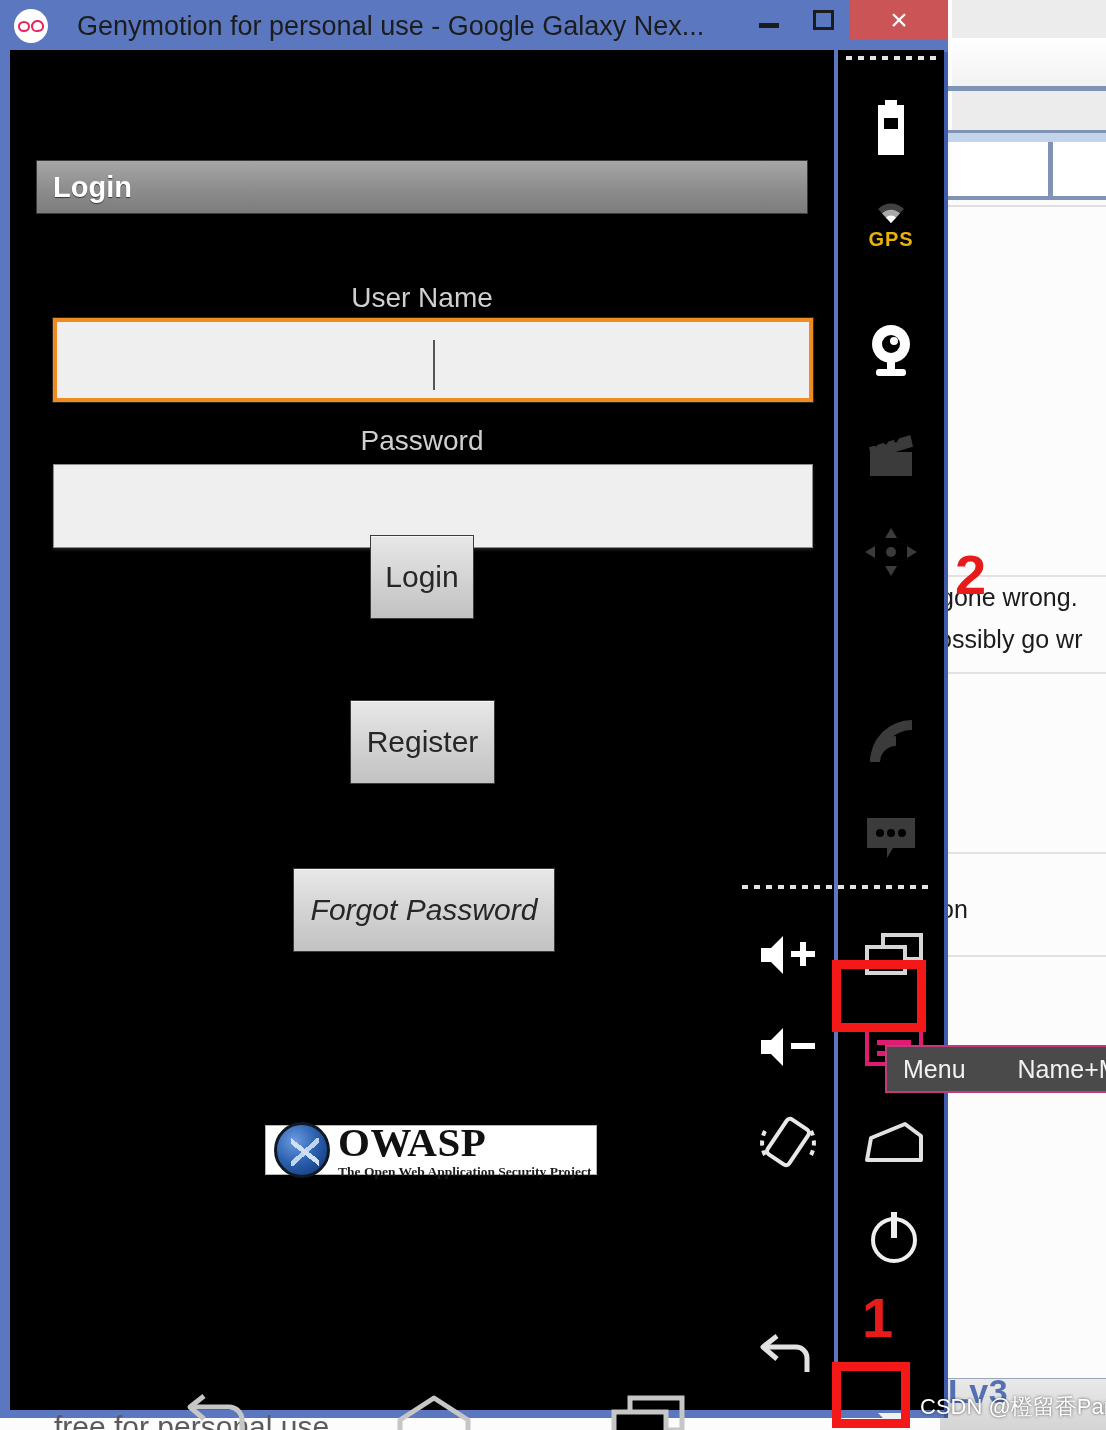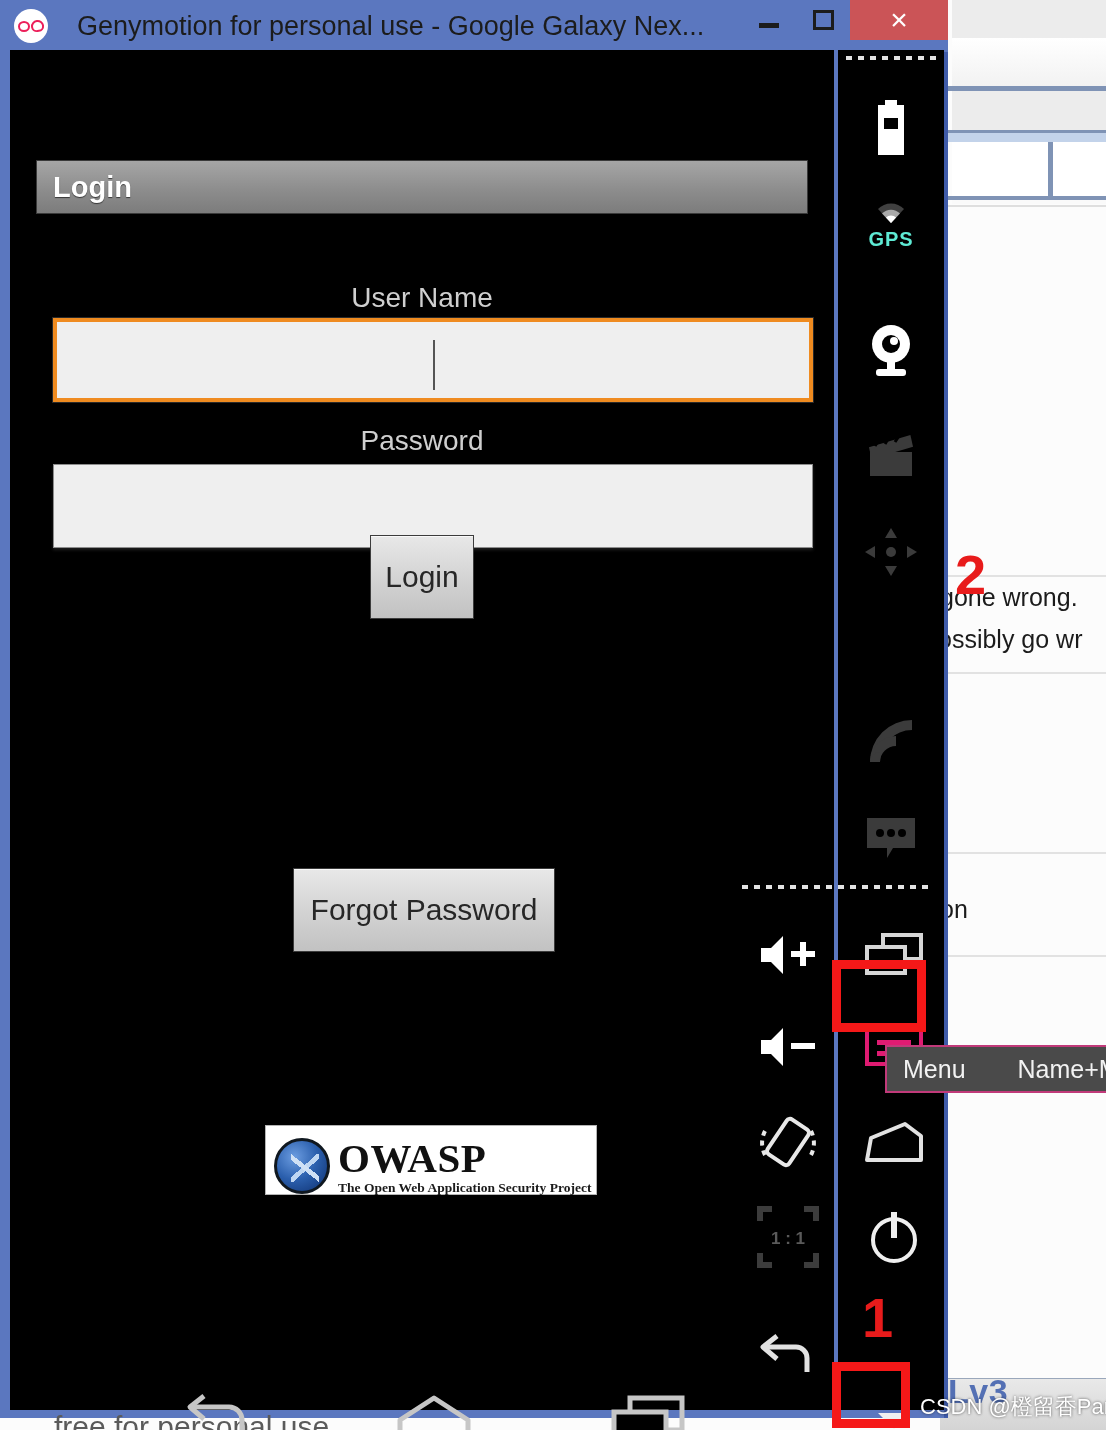--- a/index.html
+++ b/index.html
@@ -128,23 +128,23 @@
     position: absolute;
     background: linear-gradient(#e8e8e8,#d2d2d2 55%,#c2c2c2);
     border: 1px solid #3c3c3c;
     color: #272727; font-size: 30px;
     display: flex; align-items: center; justify-content: center;
     box-shadow: inset 0 1px 0 rgba(255,255,255,.75);
   }
 
   .owasp {
     position: absolute; left: 255px; top: 1075px;
-    width: 332px; height: 70px;
+    width: 332px; height: 50px;
     background: #ffffff; border: 1px solid #b4b4b4;
-    display: flex; align-items: flex-end; padding-left: 8px;
+    display: flex; align-items: center; padding-left: 8px;
   }
   .owasp-globe {
     width: 56px; height: 56px; border-radius: 50%;
     background: radial-gradient(circle at 35% 32%, #6b9ce0 0%, #2b5fad 48%, #0d2f6e 100%);
     border: 3px solid #101820; flex: none; position: relative;
   }
   .owasp-globe::after {
     content: ""; position: absolute; left: 14px; top: 13px;
     width: 28px; height: 28px;
     background:
@@ -269,21 +269,22 @@
 
       <div class="field-label" style="top:232px;">User Name</div>
       <div class="field-box focused" style="top:268px;">
         <div class="caret"></div>
       </div>
 
       <div class="field-label" style="top:375px;">Password</div>
       <div class="field-box" style="top:414px;"></div>
 
       <div class="btn" style="left:360px;top:485px;width:104px;height:84px;">Login</div>
-      <div class="btn" style="left:283px;top:818px;width:262px;height:84px;">Forgot Password</div>
+      <div class="btn" style="left:340px;top:650px;width:145px;height:84px;">Register</div>
+      <div class="btn" style="left:283px;top:818px;width:262px;height:84px;font-style:italic;">Forgot Password</div>
 
       <div class="owasp">
         <div class="owasp-globe"></div>
         <div class="owasp-txt">
           <div class="owasp-name">OWASP</div>
           <div class="owasp-sub">The Open Web Application Security Project</div>
         </div>
       </div>
 
       <div class="watermark">free for personal use</div>
@@ -314,21 +315,21 @@
           <rect x="9" y="18" width="14" height="11" fill="#000"></rect>
         </svg>
       </div>
 
       <div class="tb-icon" style="left:0;top:140px;width:106px;height:72px;flex-direction:column;">
         <svg width="42" height="26" viewBox="0 0 42 26">
           <path d="M21 22 L8 8 A18 18 0 0 1 34 8 Z" fill="#fff" opacity=".25"></path>
           <path d="M21 22 L12 12.5 A12.5 12.5 0 0 1 30 12.5 Z" fill="#fff" opacity=".55"></path>
           <path d="M21 22 L16 16.5 A7 7 0 0 1 26 16.5 Z" fill="#fff"></path>
         </svg>
-        <span style="color:#5eead4;font-size:20px;font-weight:bold;letter-spacing:1px;margin-top:1px;">GPS</span>
+        <span style="color:#eab308;font-size:20px;font-weight:bold;letter-spacing:1px;margin-top:1px;">GPS</span>
       </div>
 
       <div class="tb-icon" style="left:0;top:262px;width:106px;height:78px;">
         <svg width="54" height="58" viewBox="0 0 54 58">
           <circle cx="27" cy="22" r="19" fill="#fff"></circle>
           <circle cx="27" cy="22" r="9" fill="#000"></circle>
           <circle cx="30" cy="19" r="4" fill="#fff"></circle>
           <rect x="23" y="38" width="8" height="10" fill="#fff"></rect>
           <rect x="12" y="47" width="30" height="7" rx="3" fill="#fff"></rect>
         </svg>
@@ -409,26 +410,20 @@
           <path d="M54 44 A26 26 0 0 0 54 20" stroke="#e8e8e8" stroke-width="4" fill="none" stroke-dasharray="5 5"></path>
         </svg>
       </div>
 
       <div class="ctrl" style="left:6px;top:1056px;width:100px;height:72px;">
         <svg width="66" height="48" viewBox="0 0 66 48">
           <path d="M6 42 L10 20 L44 6 L60 18 L60 42 Z" stroke="#e2e2e2" stroke-width="4" fill="none" stroke-linejoin="round"></path>
         </svg>
       </div>
 
-      <div class="ctrl" style="left:-100px;top:1150px;width:100px;height:74px;">
-        <svg width="64" height="64" viewBox="0 0 64 64">
-          <path d="M4 16 L4 4 L16 4 M48 4 L60 4 L60 16 M60 48 L60 60 L48 60 M16 60 L4 60 L4 48" stroke="#3c3c3c" stroke-width="6" fill="none"></path>
-          <text x="32" y="39" font-size="17" font-weight="bold" fill="#5a5a5a" text-anchor="middle" font-family="Liberation Sans, sans-serif">1 : 1</text>
-        </svg>
-      </div>
 
       <div class="ctrl" style="left:6px;top:1150px;width:100px;height:74px;">
         <svg width="58" height="58" viewBox="0 0 58 58">
           <circle cx="29" cy="32" r="21" stroke="#efefef" stroke-width="4" fill="none"></circle>
           <rect x="26" y="4" width="6" height="26" fill="#efefef"></rect>
         </svg>
       </div>
 
       <div class="ctrl" style="left:-100px;top:1270px;width:100px;height:72px;">
         <svg width="66" height="48" viewBox="0 0 66 48">

